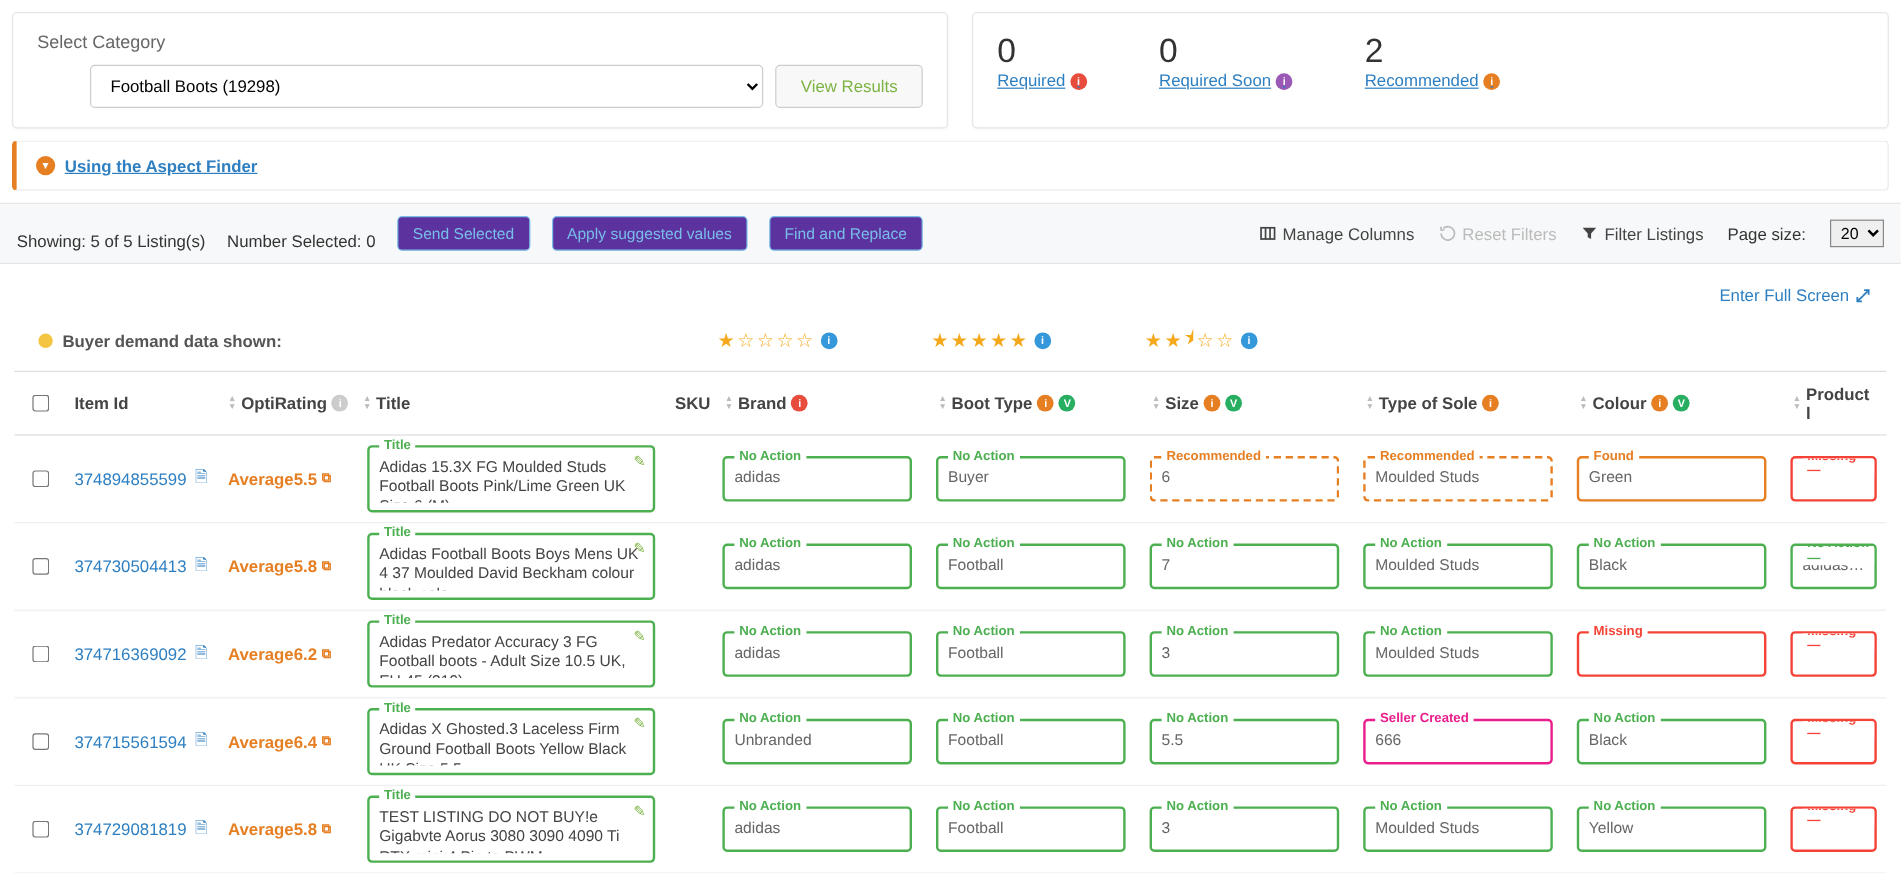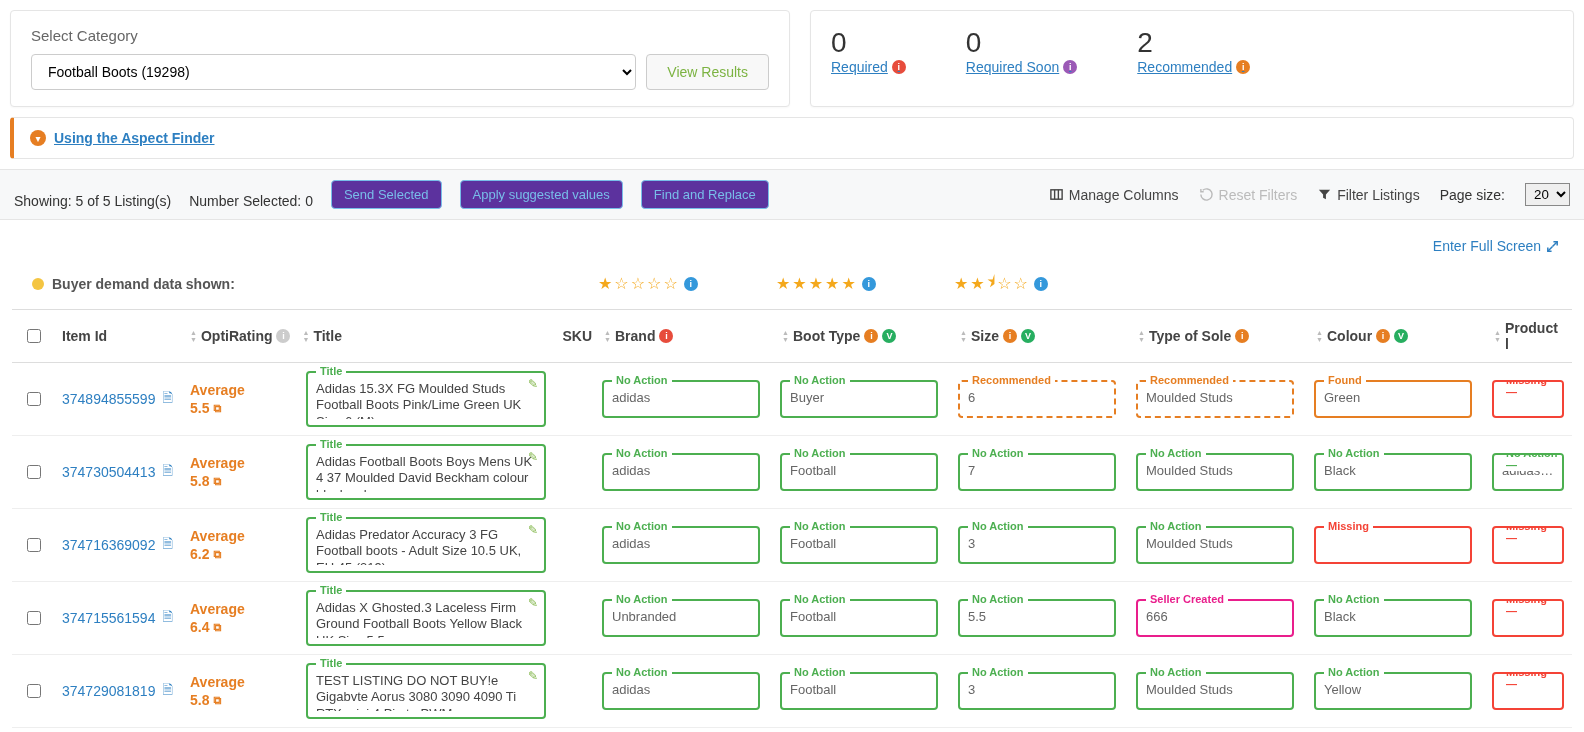--- a/index.html
+++ b/index.html
@@ -1,28 +1,28 @@
 <!DOCTYPE html>
 <html><head>
 <meta charset="utf-8">
 <style>
 * { box-sizing: border-box; margin: 0; padding: 0; }
 body { font-family: -apple-system, "Segoe UI", Arial, sans-serif; font-size: 14px; color: #333; background: #fff; }
 
 .top-section { display: flex; gap: 20px; padding: 10px; align-items: stretch; }
 .category-panel { flex: 0 0 780px; background: #fff; border: 1px solid #e5e5e5; border-radius: 4px; padding: 16px 20px; box-shadow: 0 1px 2px rgba(0,0,0,0.03); }
 .category-label { color: #666; margin-bottom: 10px; font-size: 15px; }
-.category-row { display: flex; gap: 10px; }
+.category-row { display: flex; gap: 10px; margin-left: 44px; }
 .category-select { flex: 1; padding: 8px 12px; border: 1px solid #ccc; border-radius: 4px; font-size: 14px; background: #fff; }
 .view-results-btn { padding: 8px 20px; border: 1px solid #ccc; border-radius: 4px; background: #f8f8f8; color: #7cb342; cursor: pointer; font-size: 14px; }
 
 .stats-panel { flex: 1; background: #fff; border: 1px solid #e5e5e5; border-radius: 4px; padding: 16px 20px; box-shadow: 0 1px 2px rgba(0,0,0,0.03); display: flex; gap: 60px; }
 .stat-item { display: flex; flex-direction: column; }
 .stat-number { font-size: 28px; font-weight: 400; color: #333; }
-.stat-label { color: #2d7fc1; text-decoration: underline; cursor: pointer; font-size: 14px; display: inline-flex; align-items: center; gap: 4px; }
+.stat-label { color: #2d7fc1; text-decoration: underline; cursor: pointer; font-size: 14px; display: inline-flex; align-items: flex-end; gap: 4px; }
 .info-badge { display: inline-flex; align-items: center; justify-content: center; width: 14px; height: 14px; border-radius: 50%; font-size: 9px; color: #fff; font-weight: bold; }
 .info-red { background: #e74c3c; }
 .info-purple { background: #9b59b6; }
 .info-orange { background: #e67e22; }
 .info-green { background: #27ae60; }
 .info-blue { background: #3498db; }
 
 .aspect-finder-bar { margin: 0 10px 10px; border: 1px solid #e5e5e5; border-left: 4px solid #e67e22; border-radius: 4px; padding: 12px 16px; display: flex; align-items: center; gap: 8px; }
 .chevron-circle { width: 16px; height: 16px; border-radius: 50%; background: #e67e22; display: inline-flex; align-items: center; justify-content: center; color: #fff; font-size: 10px; }
 .aspect-finder-link { color: #2d7fc1; text-decoration: underline; font-weight: 600; cursor: pointer; }
@@ -60,21 +60,21 @@
 .col-opti { flex: 0 0 112px; }
 .col-title { flex: 0 0 260px; }
 .col-sku { flex: 0 0 36px; justify-content: flex-end; }
 .col-aspect { flex: 0 0 178px; }
 .col-product { flex: 0 0 80px; }
 
 .sort-arrows { display: inline-flex; flex-direction: column; font-size: 7px; line-height: 7px; color: #bbb; }
 
 .itemid-link { color: #2d7fc1; cursor: pointer; }
 .doc-icon { color: #2d7fc1; margin-left: 3px; font-size: 13px; }
-.opti-rating { color: #e67e22; font-weight: 600; display: flex; flex-direction: column; line-height: 1.3; }
+.opti-rating { color: #e67e22; font-weight: 600; display: flex; flex-direction: row; line-height: 1.3; }
 .opti-value { display: inline-flex; align-items: center; gap: 4px; }
 .ext-icon { font-size: 11px; }
 
 .fieldset-cell { border: 2px solid; border-radius: 4px; padding: 4px 8px 6px; margin: 4px 4px; position: relative; min-height: 38px; width: 100%; }
 .fieldset-cell legend { font-size: 11px; font-weight: 700; padding: 0 4px; position: absolute; top: -8px; left: 8px; background: #fff; }
 .fieldset-cell .value { color: #666; font-size: 13px; padding-top: 4px; display: block; white-space: nowrap; overflow: hidden; text-overflow: ellipsis; }
 .fieldset-cell.multiline .value { white-space: normal; font-size: 13px; color: #444; line-height: 1.25; max-height: 42px; overflow: hidden; }
 .edit-pencil { position: absolute; top: 4px; right: 6px; color: #7cb342; font-size: 12px; cursor: pointer; }
 
 .fs-green { border-color: #4caf50; }

